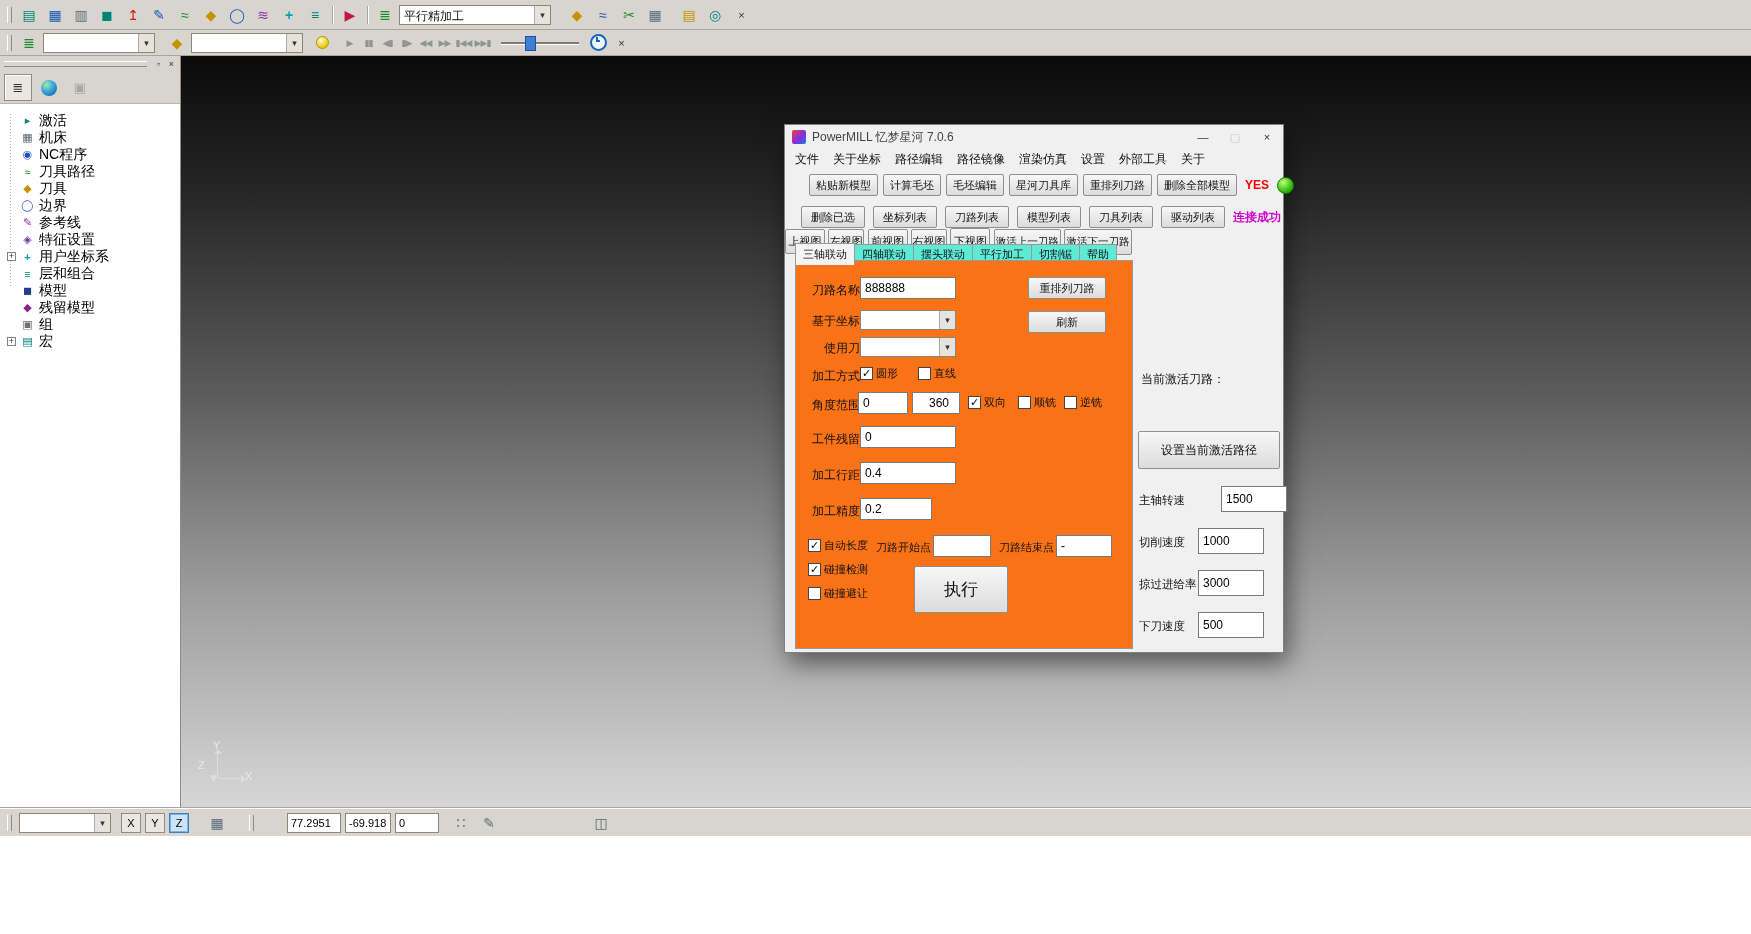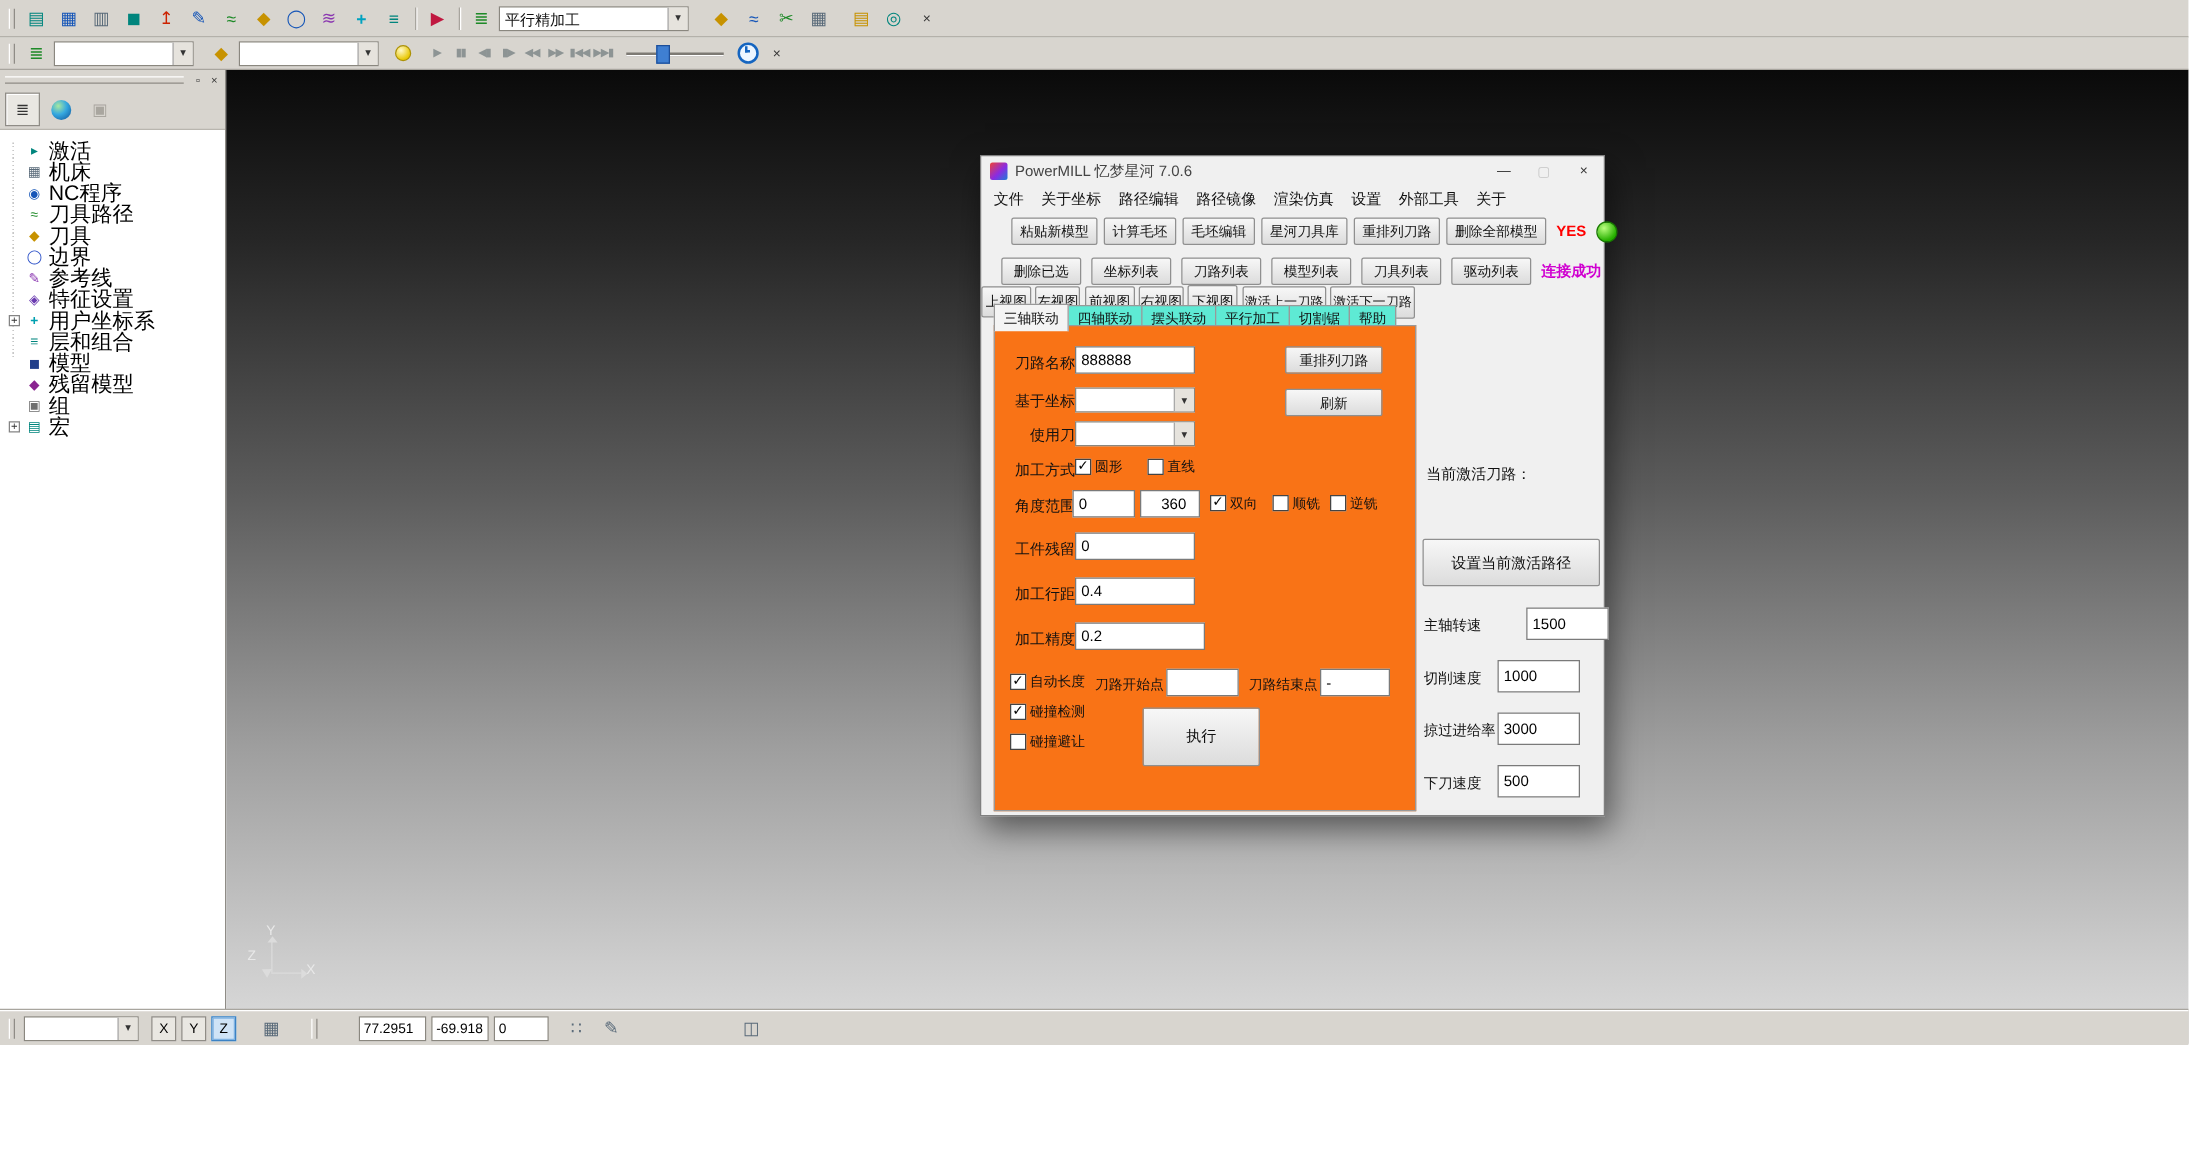--- a/index.html
+++ b/index.html
@@ -40,21 +40,21 @@
   .exp-tool{width:26px;height:25px;display:inline-flex;align-items:center;justify-content:center;font-size:13px;color:#333;border:1px solid transparent}
   .exp-tool.sel{border:1px solid #8f8c86;background:#e9e7e2;box-shadow:inset 1px 1px 0 #fff}
   .exp-tool.dim{color:#a9a69f}
   .globe{width:16px;height:16px;border-radius:50%;background:radial-gradient(circle at 35% 30%,#a8e8a0 0%,#35a8e0 45%,#0c4f96 100%)}
   .tree{flex:1;padding:8px 0 0 5px;position:relative;overflow:hidden}
   .tree:before{content:"";position:absolute;left:10px;top:10px;bottom:520px;width:1px;background:repeating-linear-gradient(to bottom,#b5b5b5 0 1px,transparent 1px 3px)}
   .tree-item{height:17px;display:flex;align-items:center;gap:4px;padding-left:2px;position:relative}
   .tw{width:9px;height:9px;border:1px solid #848484;background:#fff;font-size:9px;line-height:7px;text-align:center;color:#333;flex:none;box-sizing:border-box}
   .tw:empty{border-color:transparent;background:transparent}
   .ticon{width:15px;text-align:center;font-size:11px;flex:none}
-  .tlabel{font-size:17px;color:#000;white-space:nowrap}
+  .tlabel{font-size:14px;color:#000;white-space:nowrap}
   .tree-item:nth-child(1) .ticon{color:#00857d}
   .tree-item:nth-child(2) .ticon{color:#5a6b7a}
   .tree-item:nth-child(3) .ticon{color:#1656b8}
   .tree-item:nth-child(4) .ticon{color:#1e8a28}
   .tree-item:nth-child(5) .ticon{color:#c79200}
   .tree-item:nth-child(6) .ticon{color:#2b50c8}
   .tree-item:nth-child(7) .ticon{color:#8a36b0}
   .tree-item:nth-child(8) .ticon{color:#6a3ab0}
   .tree-item:nth-child(9) .ticon{color:#00a0b0;font-weight:bold}
   .tree-item:nth-child(10) .ticon{color:#00857d}
@@ -95,21 +95,21 @@
   .connok{color:#d000d0;font-weight:bold;font-size:12px;margin-left:auto;margin-right:2px;white-space:nowrap}
   .tabs{position:absolute;left:10px;top:119px;display:flex}
   .tab{padding:2px 7px 3px;font-size:11px;border:1px solid #999;border-bottom:none;background:#5eead4;margin-right:-1px;position:relative;white-space:nowrap}
   .tab.active{background:#f4f4f4;padding-top:3px;top:-1px;z-index:2}
   .tabpanel{position:absolute;left:10px;top:135px;width:336px;height:387px;border:1px solid #999;background:#f97316}
   .fl{position:absolute;font-size:12px;white-space:nowrap}
   .fi{position:absolute;height:22px;border:1px solid #7a7a7a;background:#fff;font-size:12px;padding:0 4px;box-sizing:border-box;font-family:inherit}
   .fcombo{position:absolute}
   .cb{position:absolute;display:flex;align-items:center;gap:3px;font-size:11px;white-space:nowrap}
   .cb .box{width:13px;height:13px;border:1px solid #444;background:#fff;font-size:11px;line-height:11px;text-align:center;color:#000;flex:none;box-sizing:border-box}
-  .exec{position:absolute;left:118px;top:305px;width:94px;height:47px;font-size:12px}
+  .exec{position:absolute;left:118px;top:305px;width:94px;height:47px;font-size:17px}
   .wide-btn{position:absolute;left:353px;top:306px;width:142px;height:38px;font-size:12px}
   .spd-l{position:absolute;font-size:11.5px;white-space:nowrap}
   .spd-i{width:66px;height:26px;font-size:12px}
 
   
   .statusbar{position:absolute;left:0;top:808px;width:1751px;height:28px;background:#d8d5cf;border-top:1px solid #fff;box-shadow:0 -1px 0 #a8a59e;display:flex;align-items:center;padding:0 4px;box-sizing:border-box;gap:4px}
   .ab{width:20px;height:20px;border:1px solid #8f8c86;background:#e9e7e2;font-size:11px;display:inline-flex;align-items:center;justify-content:center;font-family:inherit;flex:none;padding:0}
   .ab.sel{background:#cfe3f6;border-color:#3b82c4;box-shadow:inset 0 0 0 1px #7fb2e2}
   .sfi{height:20px;border:1px solid #8a877f;font-size:11px;padding:0 3px;box-sizing:border-box;font-family:inherit;flex:none}
   .below{position:absolute;left:0;top:836px;width:1751px;height:98px;background:#fff}
@@ -380,21 +380,21 @@
         <span>逆铣</span>
       </label>
 
       <span class="fl" style="left:16px;top:170px">工件残留</span>
       <input class="fi" style="left: 64px; top: 165px; width: 96px;" value="0">
 
       <span class="fl" style="left:16px;top:206px">加工行距</span>
       <input class="fi" style="left: 64px; top: 201px; width: 96px;" value="0.4">
 
       <span class="fl" style="left:16px;top:242px">加工精度</span>
-      <input class="fi" style="left: 64px; top: 237px; width: 104px;" value="0.2">
+      <input class="fi" style="left: 64px; top: 237px; width: 72px;" value="0.2">
 
       <label class="cb" style="left:12px;top:277px">
         <span class="box">✓</span>
         <span>自动长度</span>
       </label>
       <span class="fl" style="left:80px;top:279px;font-size:11px">刀路开始点</span>
       <input class="fi" style="left: 137px; top: 274px; width: 58px;" value="">
       <span class="fl" style="left:203px;top:279px;font-size:11px">刀路结束点</span>
       <input class="fi" style="left: 260px; top: 274px; width: 56px;" value="-">
 

